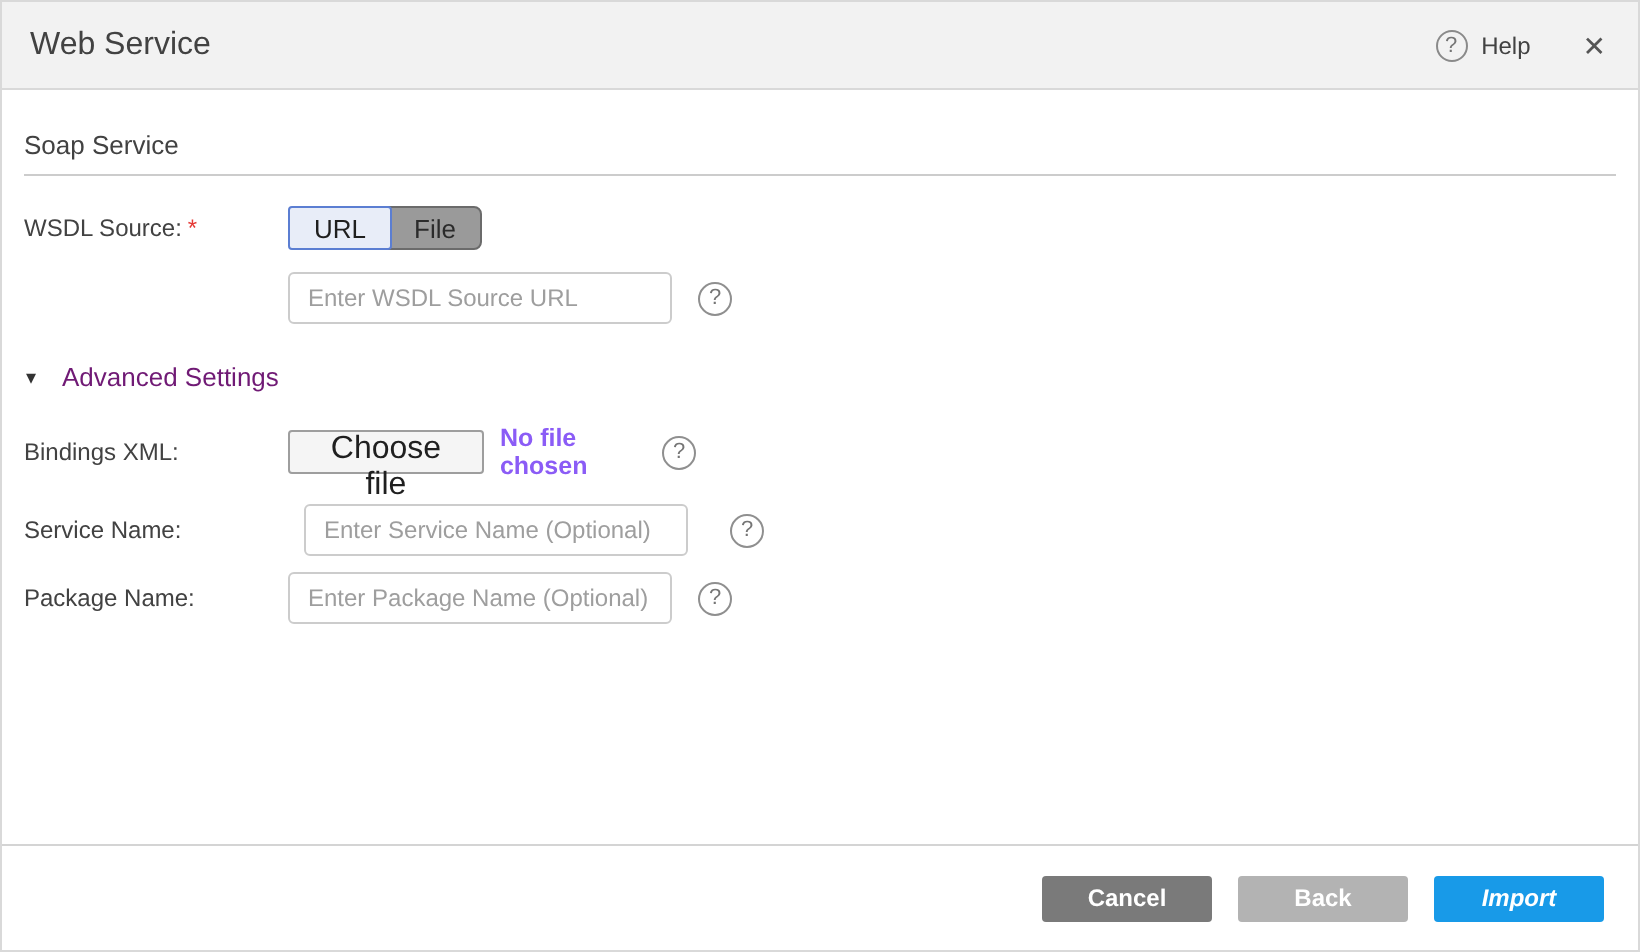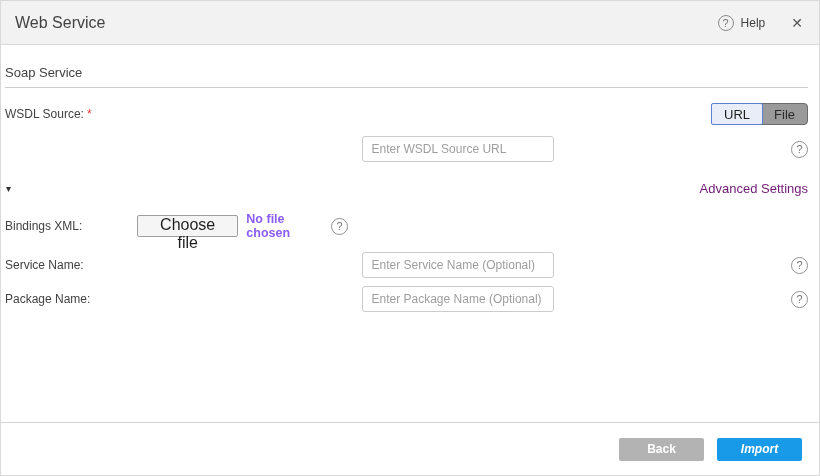--- a/index.html
+++ b/index.html
@@ -1,15 +1,15 @@
 <!DOCTYPE html>
 <html><head>
 <meta charset="utf-8">
 <style>
-  * { margin:0; padding:0; box-sizing:border-box;justify-content:space-between; }
+  * { margin:0; padding:0; box-sizing:border-box; }
   html,body { width:820px; height:476px; }
   body {
     font-family:"Liberation Sans", sans-serif;
     background:#ffffff;
     color:#424242;
     position:relative;
     overflow:hidden;
     border:1px solid #d9d9d9;
   }
   
@@ -35,21 +35,21 @@
   }
   .help-text { font-size:12px; color:#424242; margin-left:7px; }
   .close-x {
     margin-left:26px;
     font-size:14px;
     color:#555555;
     cursor:pointer;
     line-height:1;
   }
   
-  .dlg-body { padding:20px 11px 0 4px; }
+  .dlg-body { padding:20px 11px 0 11px; }
   .section-title { font-size:13px; color:#424242; }
   .section-divider { border:none; border-top:1px solid #cccccc; margin-top:7px; }
   .form-row { display:flex; align-items:center; }
   .row-label-cell { width:132px; flex:none; font-size:12px; color:#424242; }
   .req { color:#e53935; margin-left:3px; font-size:12px; }
   
   .row-toggle { margin-top:15px; }
   .seg-toggle {
     display:inline-flex;
     align-items:stretch;
@@ -203,15 +203,16 @@
 
   <div class="form-row row-package">
     <div class="row-label-cell">Package Name:</div>
     <input type="text" class="txt-input" placeholder="Enter Package Name (Optional)" style="">
     <span class="help-icon">?</span>
   </div>
 
 </div>
 
 <div class="dlg-footer">
+  <button class="ftr-btn btn-cancel">Cancel</button>
   <button class="ftr-btn btn-back">Back</button>
   <button class="ftr-btn btn-import">Import</button>
 </div>
 
 </body></html>

